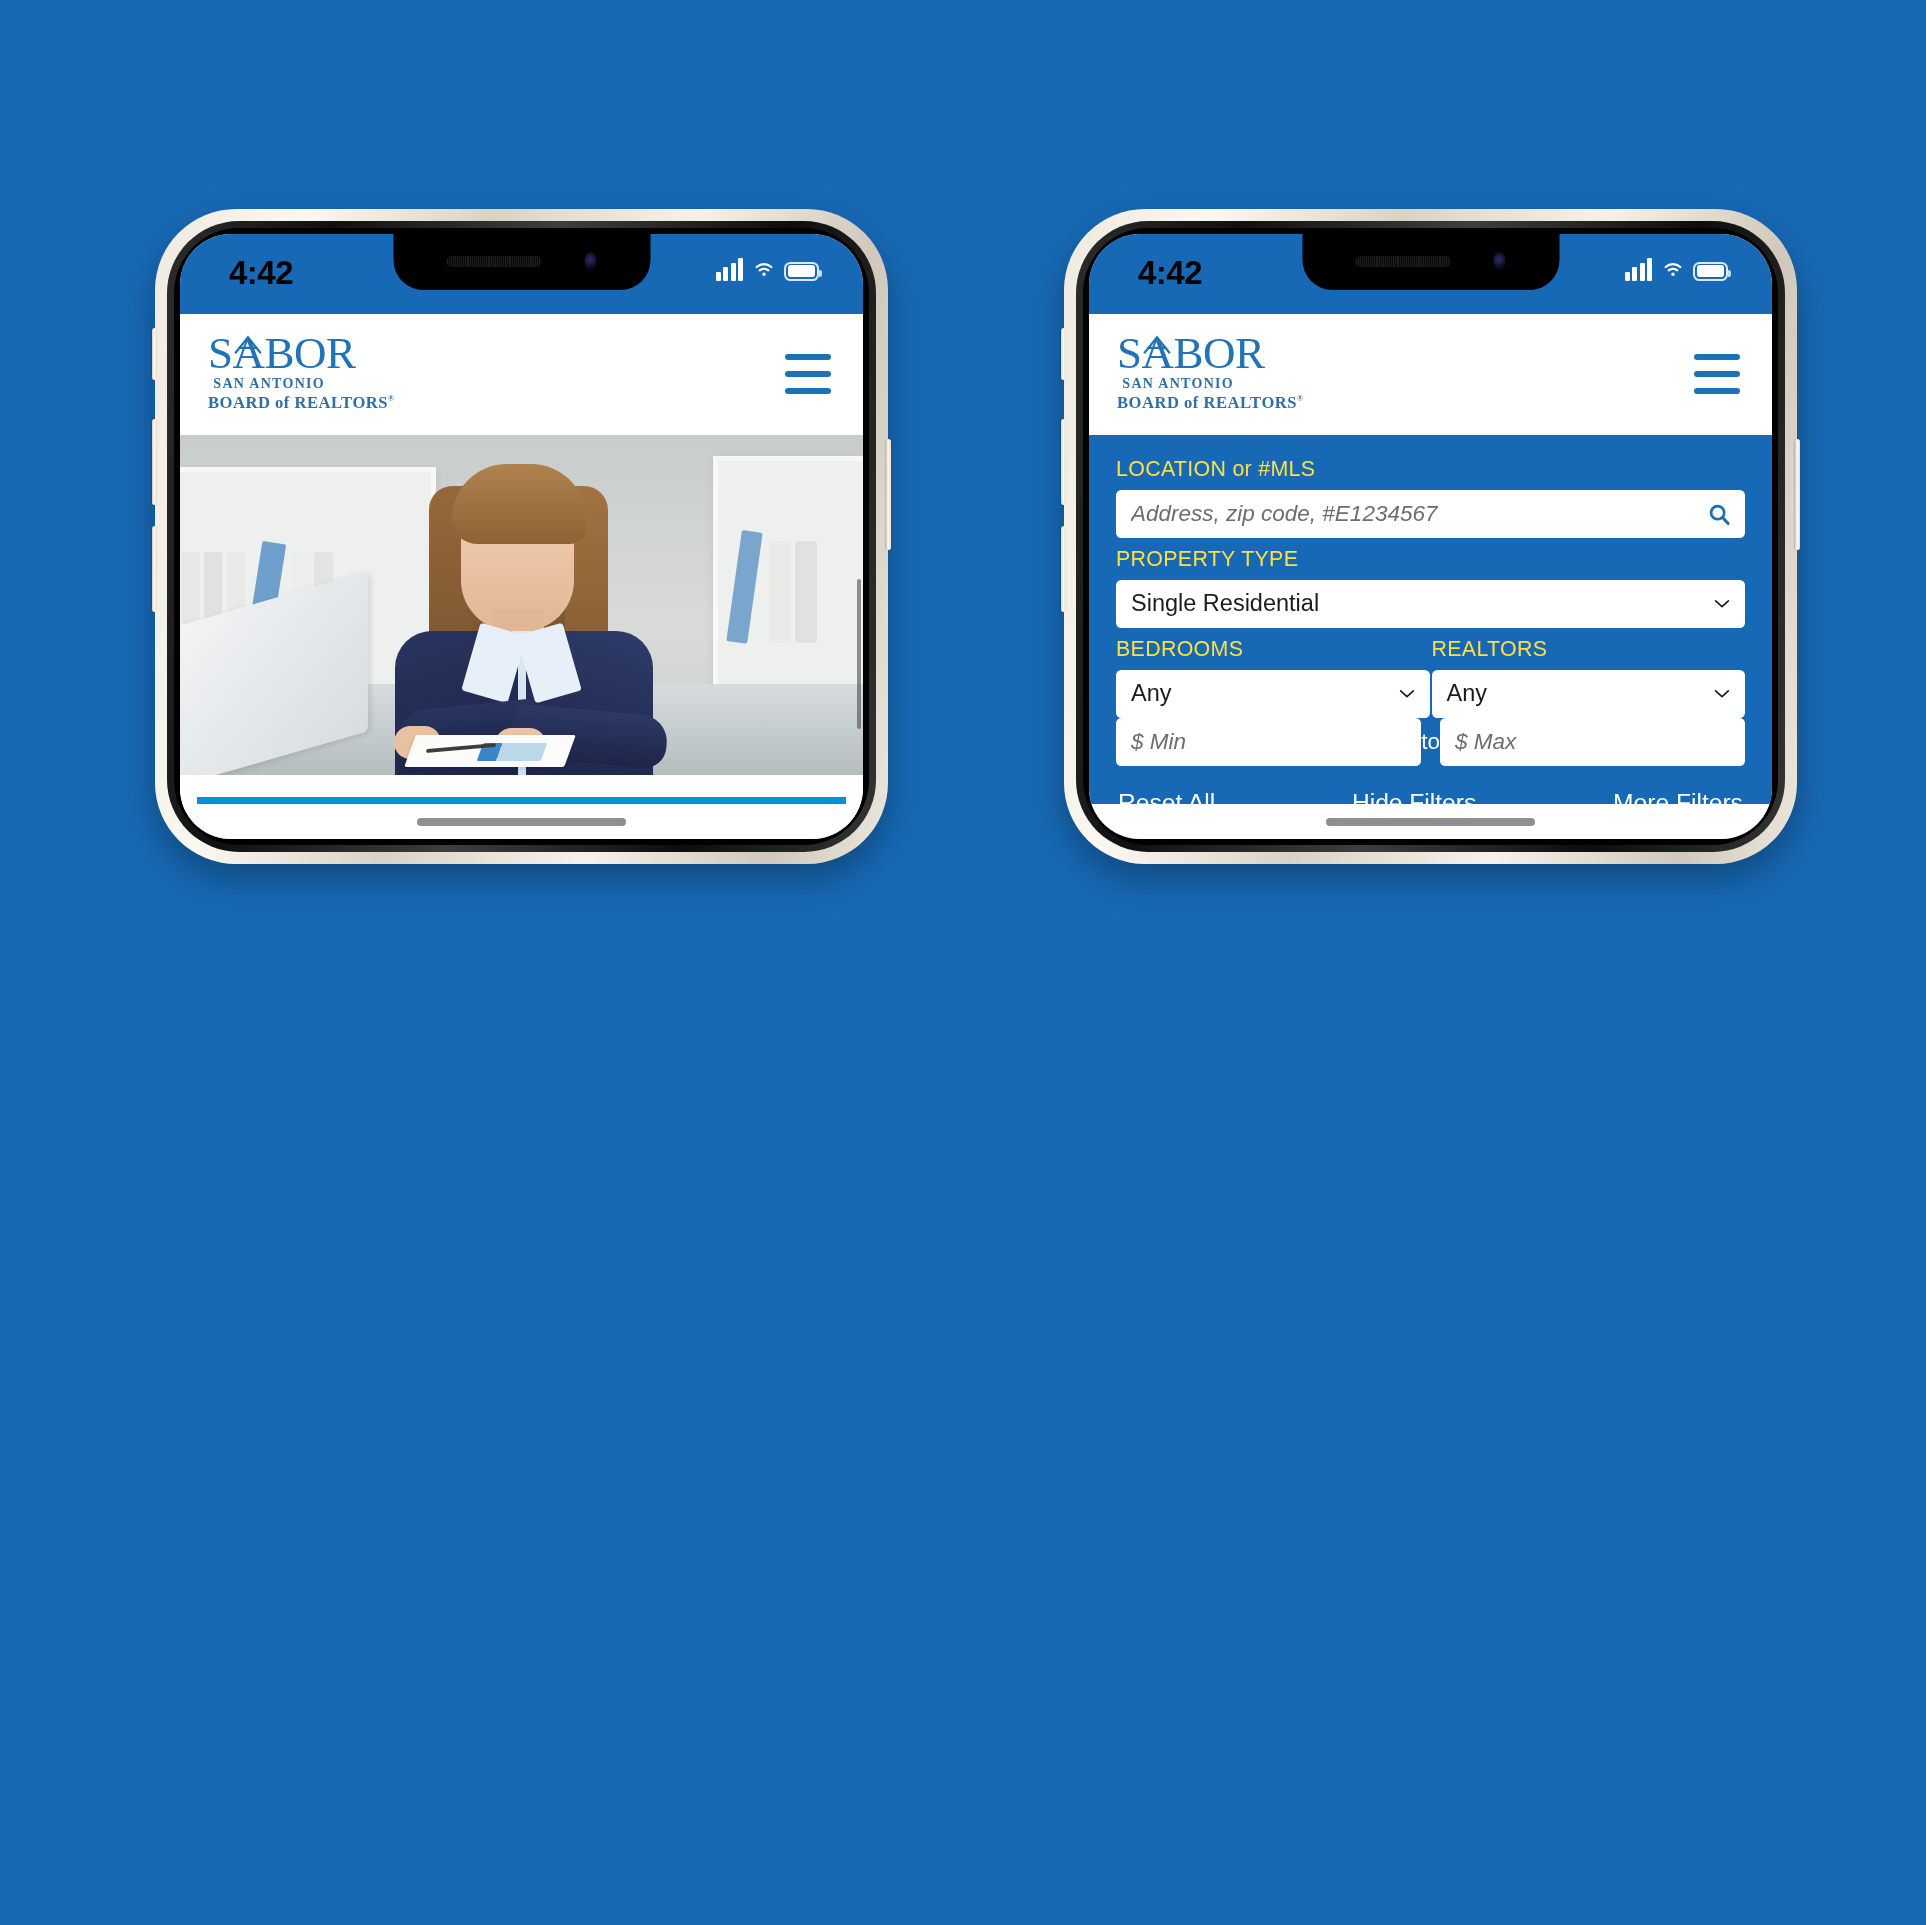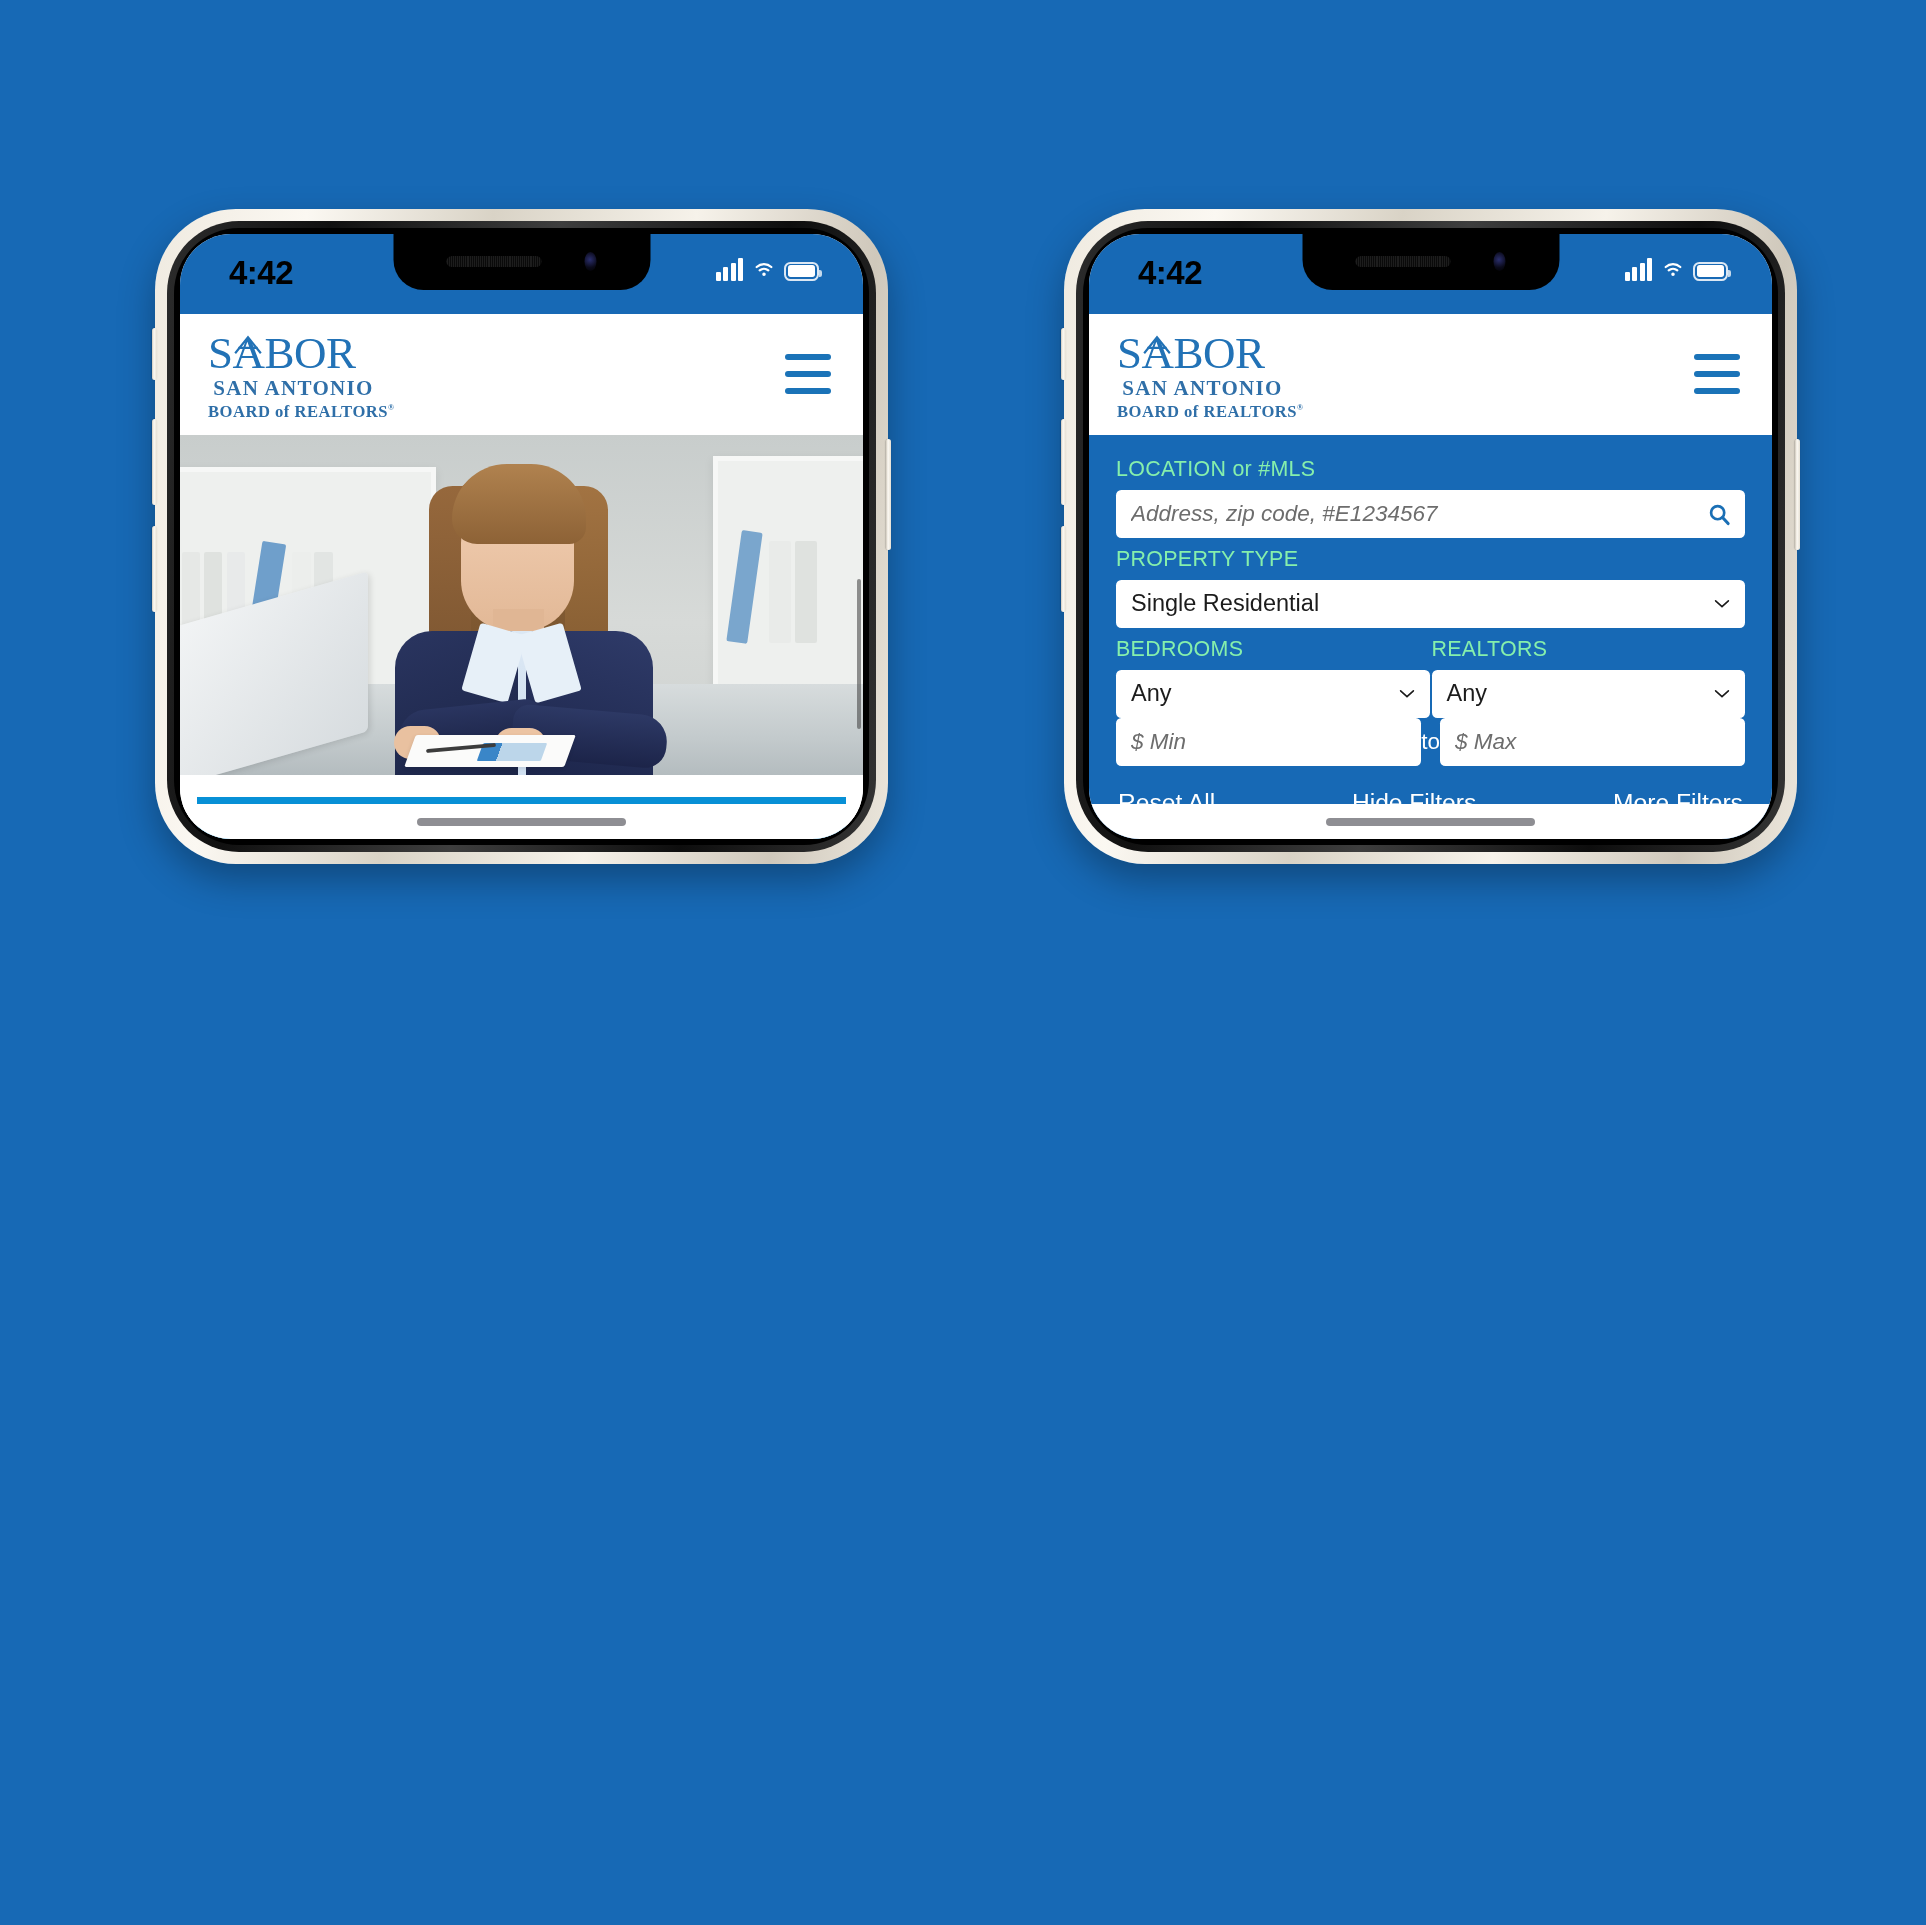--- a/index.html
+++ b/index.html
@@ -162,21 +162,21 @@
     position: relative;
     display: inline-block;
   }
   .logo-roof {
     position: absolute;
     left: 24.6px; top: 2.1px;
     width: 30px; height: 21.4px;
   }
   .logo-sub1 {
     font-family: "Liberation Serif", serif;
-    font-size: 21px;
+    font-size: 14px;
     font-weight: 700;
     color: #2f6fa8;
     letter-spacing: 1.3px;
     margin-top: 2.1px;
     margin-left: 5.3px;
   }
   .logo-sub2 {
     font-family: "Liberation Serif", serif;
     font-size: 16.6px;
     font-weight: 700;
@@ -286,21 +286,21 @@
     background:#fff; display:flex; align-items:center; justify-content:center;
   }
   .home-indicator { width: 209px; height: 8.6px; border-radius: 5.3px; background:#8e8e93; }
 
   
   .filters {
     background:#1769b5;
     padding: 13px 27px 23.5px 27px;
   }
   .f-label {
-    color:#86efac;
+    color:#fde047;
     font-size: 21.4px;
     letter-spacing: 0.3px;
     margin: 9.6px 0 7.5px 0;
   }
   .f-input-wrap { position:relative; }
   .f-input {
     width: 100%;
     height: 48px;
     border: none;
     border-radius: 5.3px;

